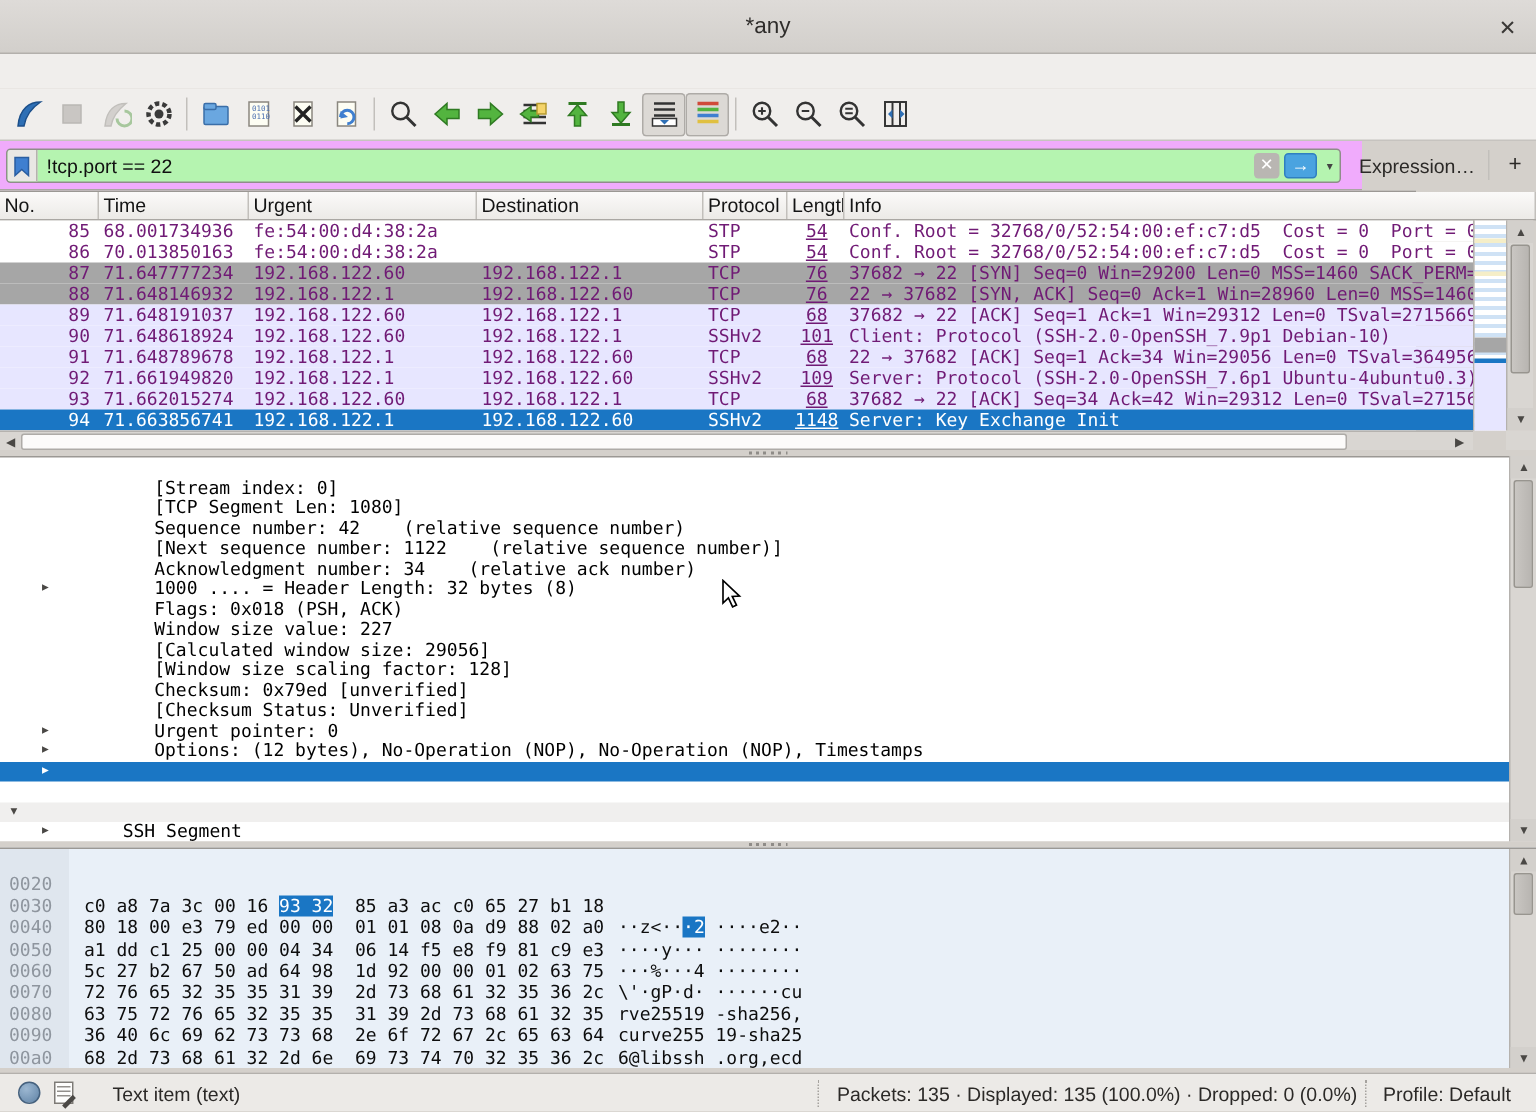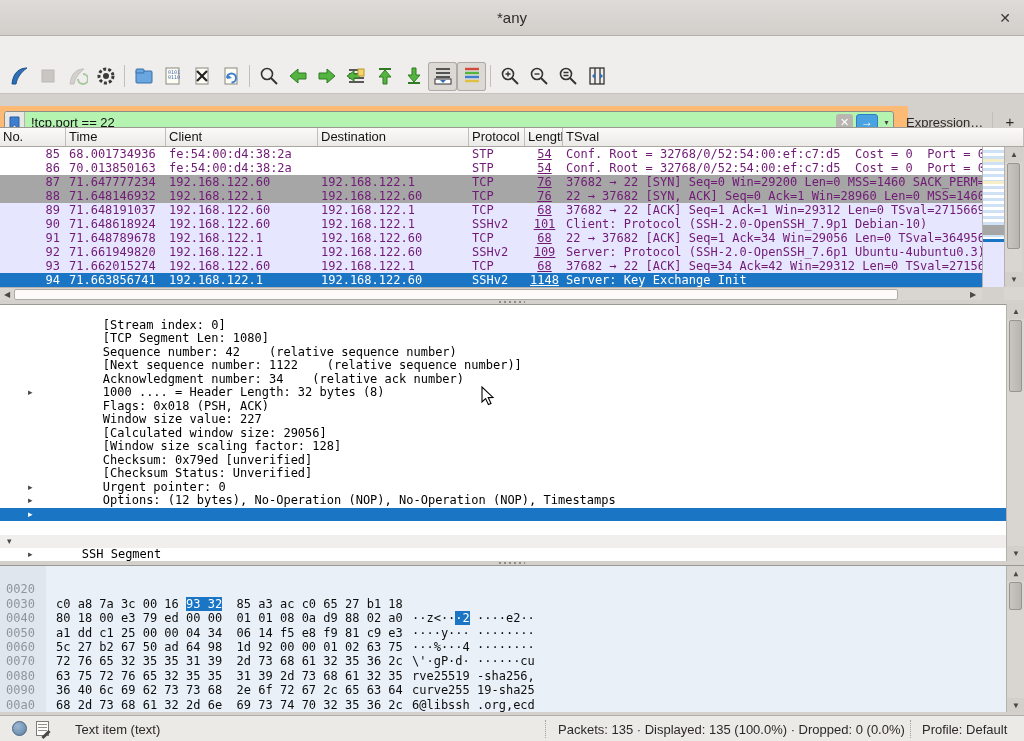--- a/index.html
+++ b/index.html
@@ -24,22 +24,22 @@
   
   .toolbar { position:absolute; left:0; top:59px; width:1024px; height:35px;
     background:#f0eeec; border-bottom:1px solid #c6c3bf; display:flex; align-items:center; padding-left:4px; }
   .tbtn { width:29px; height:29px; display:flex; align-items:center; justify-content:center; border-radius:3px; }
   .tbtn.pressed { background:#dcd9d5; box-shadow:inset 0 0 0 1px #aeaba7; }
   .tbtn.disabled { opacity:.45; }
   .tsep { width:1px; height:22px; background:#c2bfbb; margin:0 4px; }
   .tbtn svg { display:block; }
 
   
-  .filterbar { position:absolute; left:0; top:106px; width:908px; height:33px;
-    background:#fdba74; border-bottom:1px solid #a9a6a2; display:flex; align-items:center; }
+  .filterbar { position:absolute; left:0; top:94px; width:908px; height:33px;
+    background:#f0abfc; border-bottom:1px solid #a9a6a2; display:flex; align-items:center; }
   .filterbox { position:absolute; left:4px; top:5px; width:890px; height:23px;
     border:1px solid #8f8d8a; border-radius:3px; background:#b5f4b0; display:flex; align-items:center; overflow:hidden; }
   .fb-bookmark { width:20px; height:100%; background:#e9e7e4; border-right:1px solid #b5b2ae;
     display:flex; align-items:center; justify-content:center; }
   .fb-input { flex:1; height:100%; border:0; outline:none; background:transparent;
     font-family:"Liberation Sans",sans-serif; font-size:13px; color:#111; padding:0 6px; }
   .fb-clear { width:17px; height:17px; border-radius:3px; background:#b9b6b2; color:#fff;
     font-size:11px; line-height:17px; text-align:center; margin-right:3px; }
   .fb-apply { width:22px; height:17px; border-radius:3px; background:#4aa3e0; border:1px solid #2f7fc0;
     color:#fff; font-size:12px; line-height:15px; text-align:center; margin-right:2px; }
@@ -323,25 +323,25 @@
     </div>
     <span class="expr-label">Expression…</span>
     <span class="fsep"></span>
     <span class="add-btn">+</span>
   </div>
 
   <div class="plist">
     <div class="pl-header pl-grid">
       <span class="hcell">No.</span>
       <span class="hcell">Time</span>
-      <span class="hcell">Client</span>
+      <span class="hcell">Urgent</span>
       <span class="hcell">Destination</span>
       <span class="hcell">Protocol</span>
       <span class="hcell">Length</span>
-      <span class="hcell">TSval</span>
+      <span class="hcell">Info</span>
     </div>
     <div class="pl-rows">
 
     <div class="prow pl-grid">
           <span class="c no">85</span>
           <span class="c">68.001734936</span>
           <span class="c">fe:54:00:d4:38:2a</span>
           <span class="c"></span>
           <span class="c">STP</span>
           <span class="c len">54</span>

